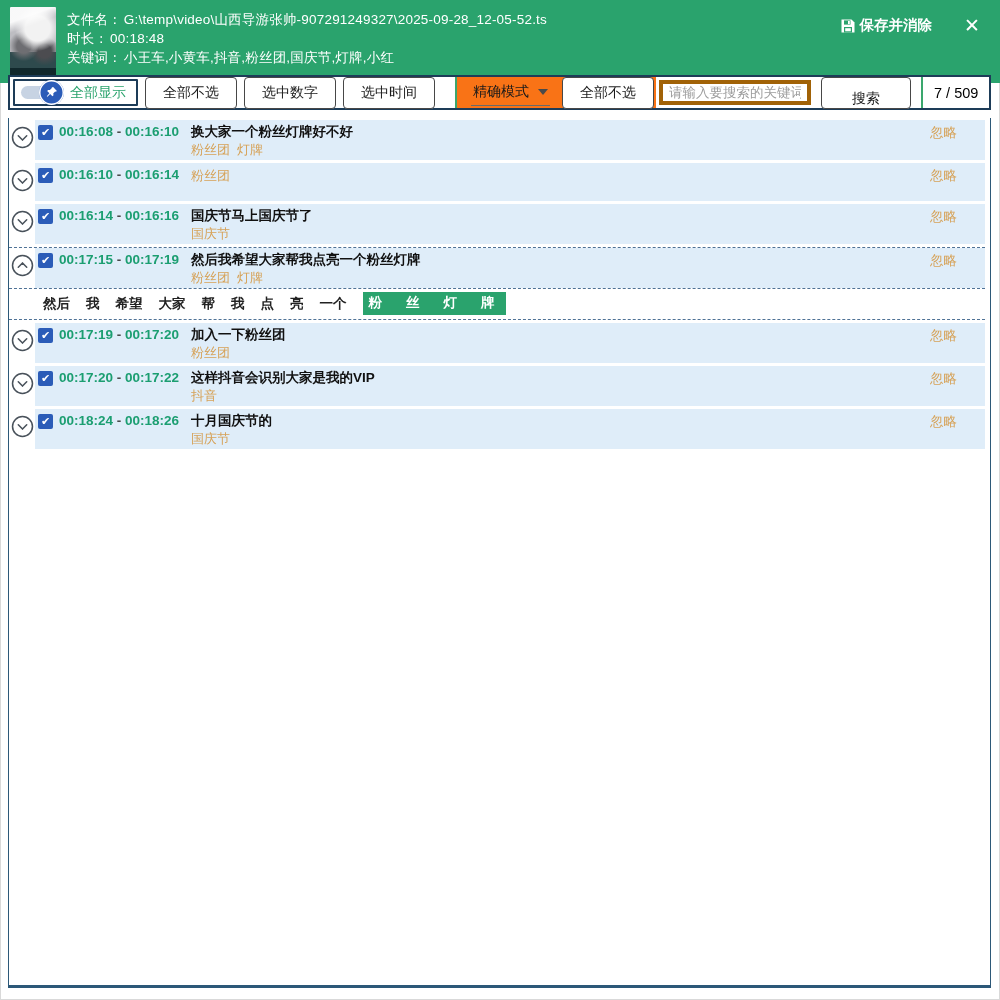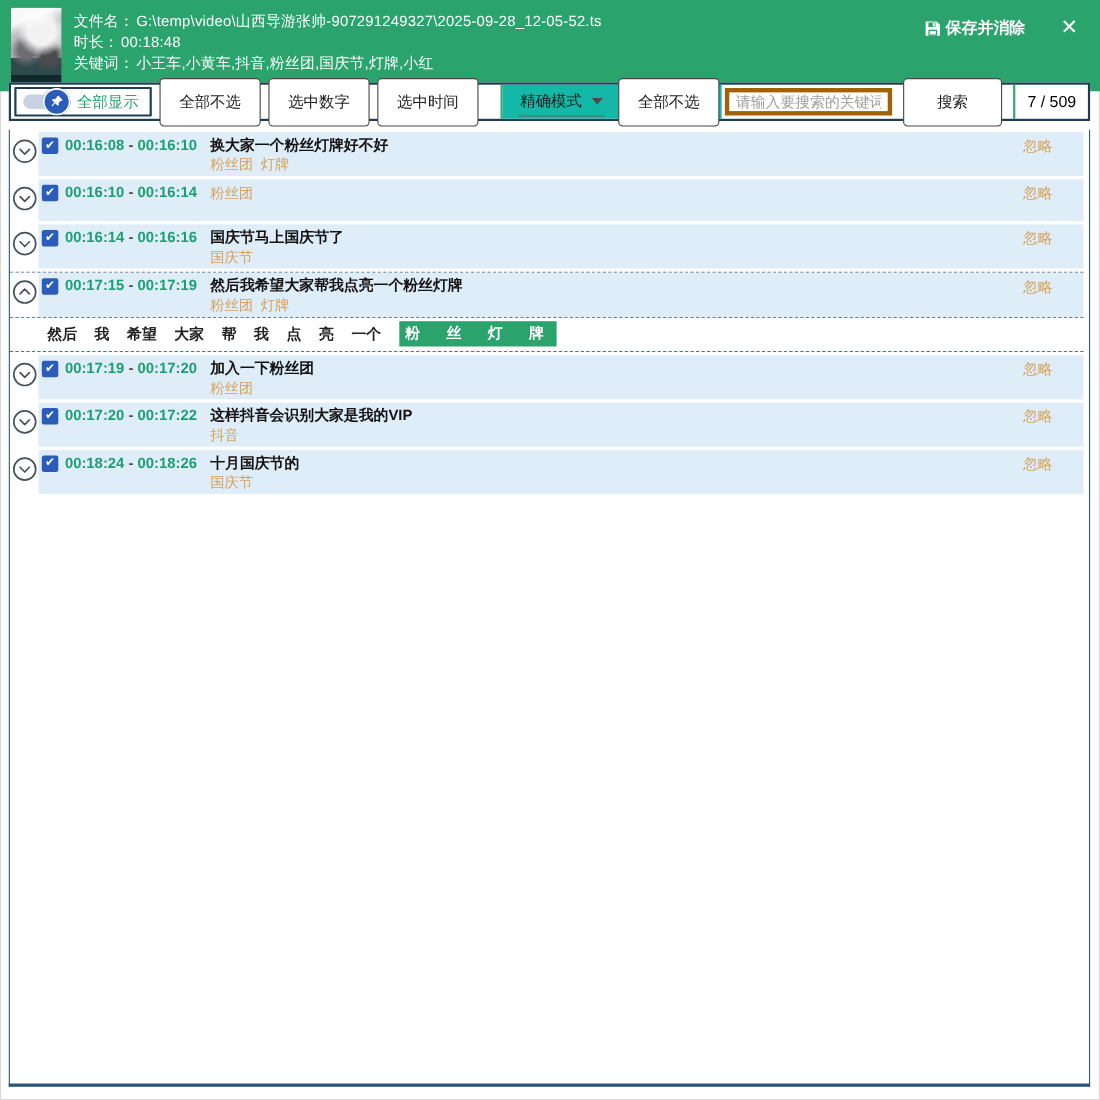--- a/index.html
+++ b/index.html
@@ -50,25 +50,25 @@
   }
   .track{position:relative;width:38px;height:13px;border-radius:7px;background:#c7d3e3;display:inline-block;}
   .knob{
     position:absolute;right:-5px;top:-6px;width:25px;height:25px;border-radius:50%;
     background:var(--checkbox-blue,#2b5cb8);display:flex;align-items:center;justify-content:center;
     box-shadow:0 0 0 1.5px #fff inset;
   }
   .toggle-label{margin-left:11px;color:var(--green,#2aa36d);font-size:14px;}
   .tb-btn{
     background:#fff;border:1.5px solid #474747;border-radius:4px;color:#1a1a1a;
-    font-size:14px;font-family:Liberation Sans, sans-serif;height:44px;padding:0 17px;margin-right:7px;cursor:pointer;white-space:nowrap;
+    font-size:14px;font-family:Liberation Sans, sans-serif;height:32px;padding:0 17px;margin-right:7px;cursor:pointer;white-space:nowrap;
   }
   .vdiv{width:2px;align-self:stretch;background:#3aa76d;flex:0 0 2px;}
   .mode-panel{
-    display:flex;align-items:center;background:#14b8a6;align-self:stretch;
+    display:flex;align-items:center;background:#f97316;align-self:stretch;
     padding:0 2px 0 14px;margin-right:2px;
   }
   .mode-select{display:flex;align-items:center;gap:9px;border-bottom:1px solid #6a6a6a;padding:3px 2px 4px 2px;margin-right:12px;cursor:pointer;font-size:14px;color:#1a1a1a;}
   .caret{width:0;height:0;border-left:5px solid transparent;border-right:5px solid transparent;border-top:6px solid #4a4a4a;}
   .refilter{margin-right:0;}
   .search-input{
     width:152px;height:25px;border:4px solid #a16207;border-radius:0;margin:0 2px 0 1px;
     font-size:13.5px;font-family:inherit;padding:0 6px;color:#333;box-sizing:border-box;
   }
   .search-input::placeholder{color:#9d9d9d;}

